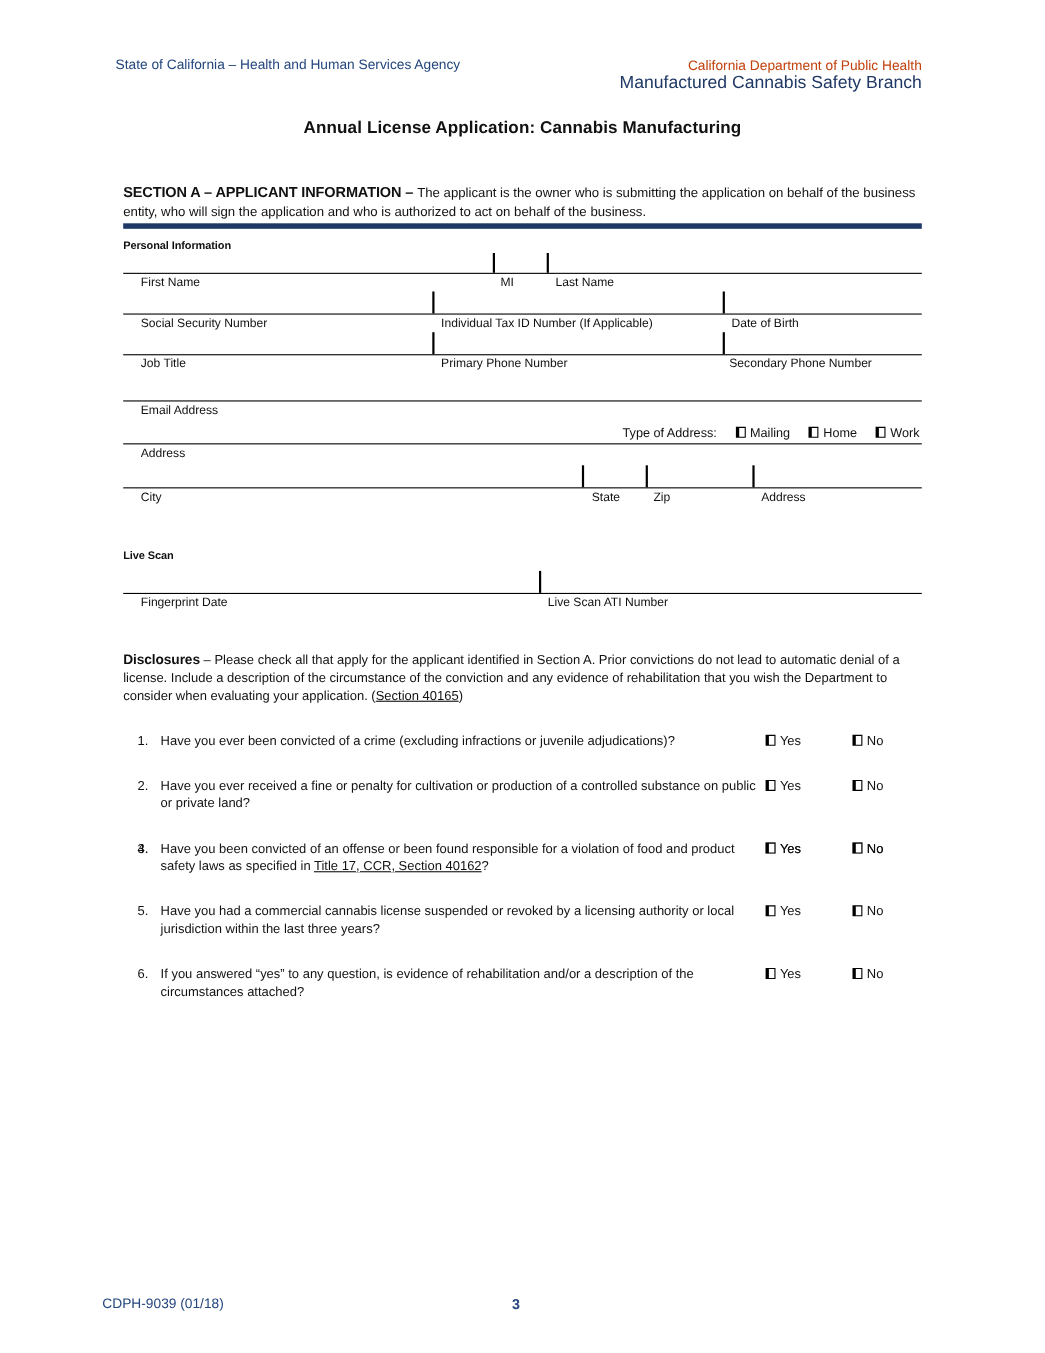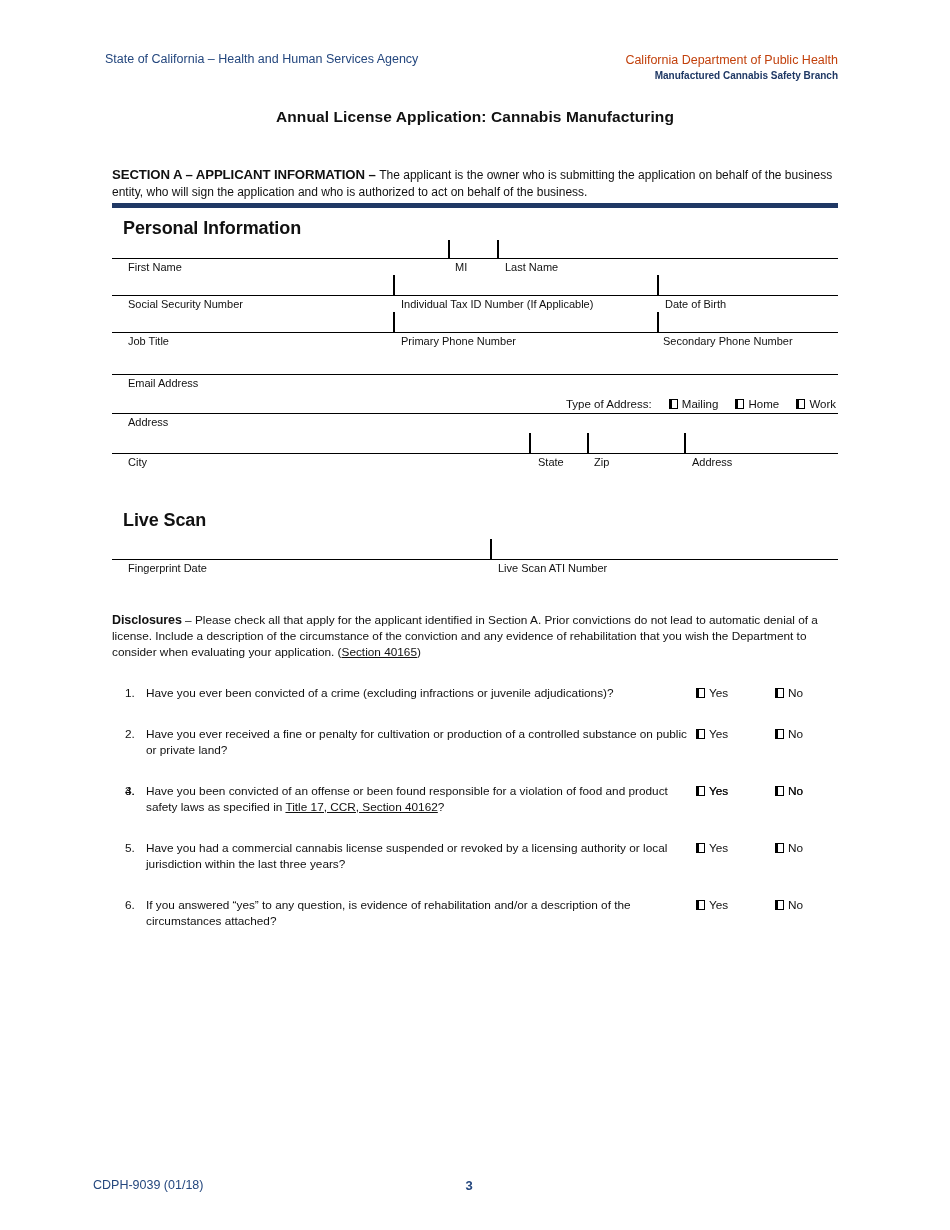--- a/index.html
+++ b/index.html
@@ -8,34 +8,34 @@
     width:950px; height:1230px; position:relative;
     font-family:"Liberation Sans", sans-serif; color:#111;
     overflow:hidden;
   }
 
   
   .header { padding:52px 112px 0 105px; display:flex; justify-content:space-between; align-items:flex-start; }
   .hdr-left { font-size:12.5px; color:#24477E; }
   .hdr-right { text-align:right; line-height:16px; }
   .hdr-right .l1 { font-size:12.5px; color:#c2410c; }
-  .hdr-right .l2 { font-size:10px; font-weight:bold; color:#1F3864; }
+  .hdr-right .l2 { font-size:16px; font-weight:normal; color:#1F3864; }
 
   .title { margin-top:24px; text-align:center; font-size:15.5px; font-weight:bold; letter-spacing:.1px; }
 
   .content { margin:0 112px; }
 
   .intro { margin-top:12px; font-style:italic; font-size:12.5px; line-height:16px; max-width:745px; }
   .u { text-decoration:underline; }
 
   .section-head { margin-top:40px; font-size:12px; line-height:17px; max-width:745px; }
   .section-head .shead { font-weight:bold; font-size:13.2px; letter-spacing:-.1px; }
   .rule { margin-top:2px; height:4.5px; background:#1F3864; }
 
-  .subhead { font-weight:bold; font-size:18px; letter-spacing:-.1px;margin-left:11px; }
+  .subhead { font-weight:bold; font-size:10px; letter-spacing:-.1px; }
   .pi-heading { margin-top:10px; }
   .ls-heading { margin-top:40px; }
 
   
   .strip { position:relative; border-bottom:1.5px solid #000; }
   .tick { position:absolute; bottom:0; width:1.5px; background:#000; }
   .flabel { position:absolute; top:2px; font-size:11px; white-space:nowrap; }
   .labelrow { position:relative; height:16px; }
 
   .s1 { height:20px; }

